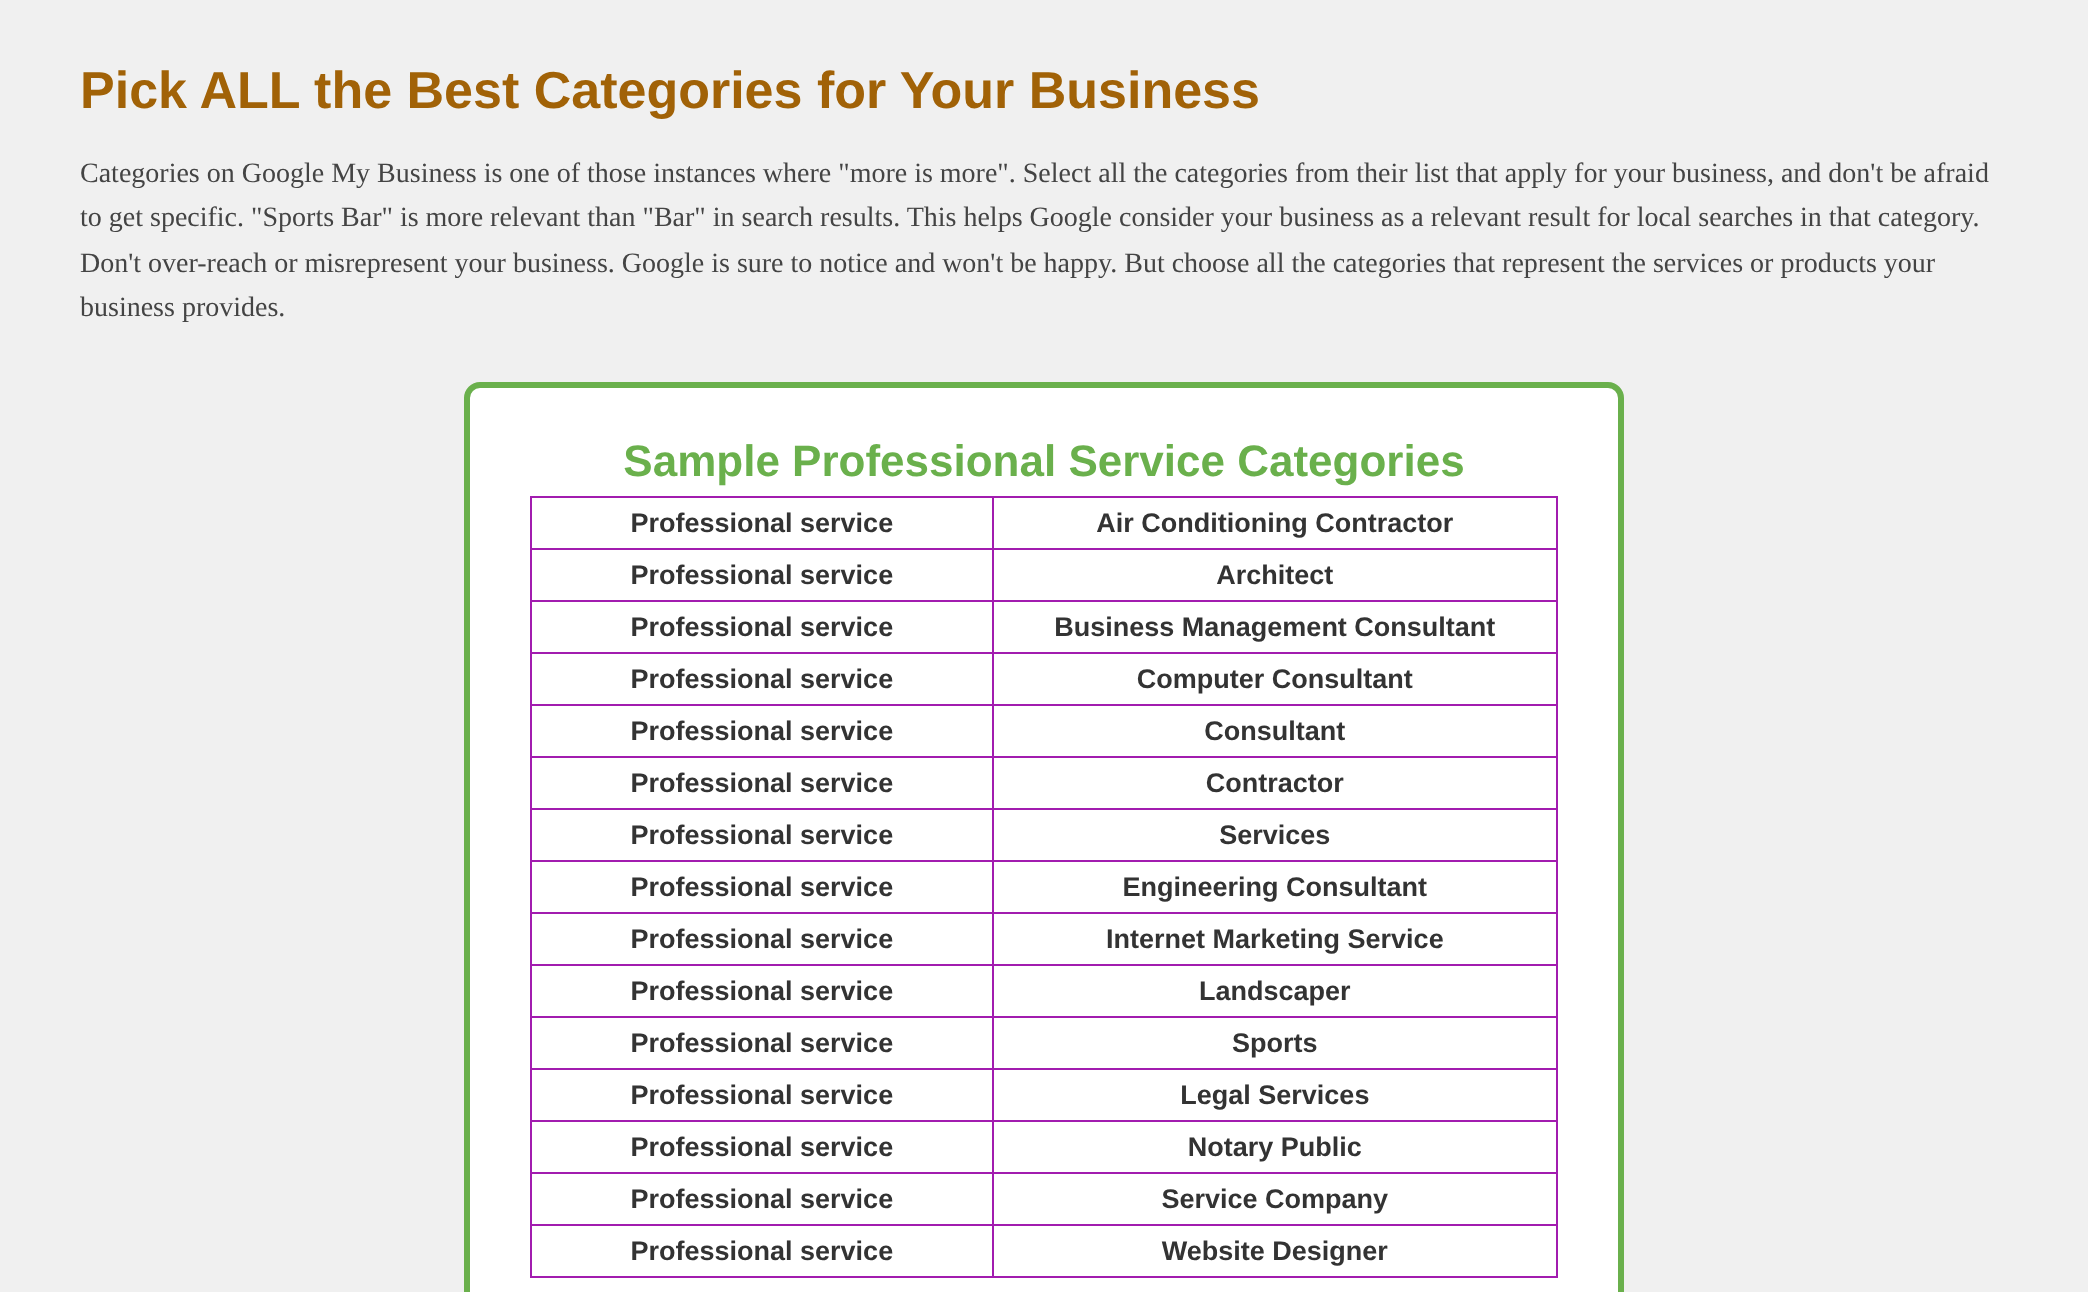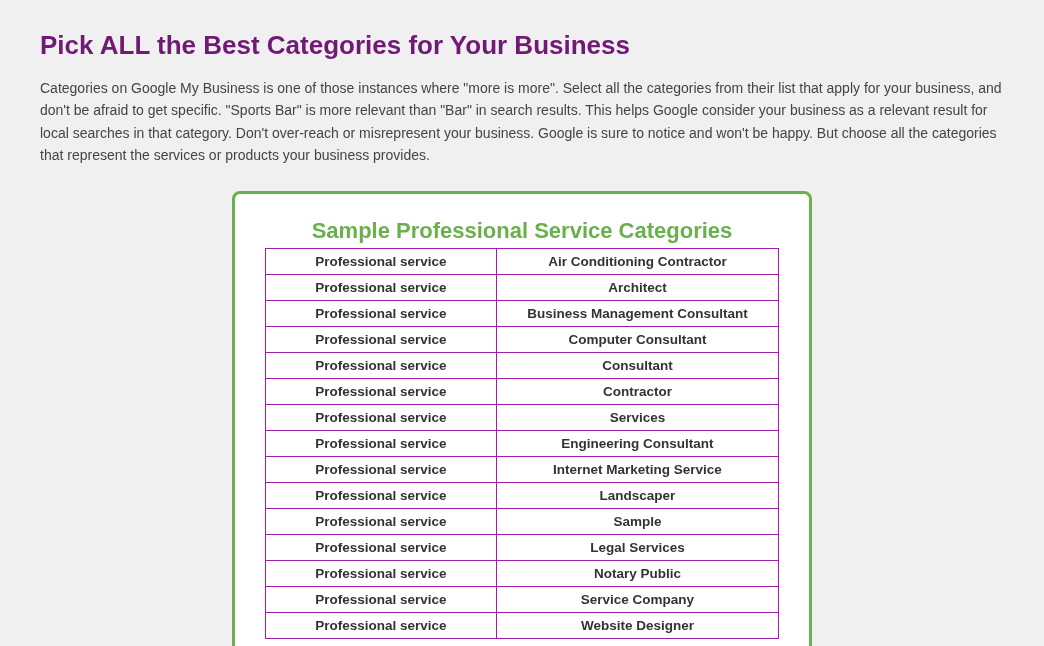--- a/index.html
+++ b/index.html
@@ -13,31 +13,31 @@
       font-family: Georgia, 'Times New Roman', serif;
       color: #333;
       padding: 30px 40px;
       width: 1044px;
       min-height: 646px;
     }
 
     .page-title {
       font-size: 26px;
       font-weight: bold;
-      color: #701a75;
+      color: #a16207;
       margin-bottom: 16px;
       font-family: Arial, sans-serif;
     }
 
     .description {
       font-size: 14px;
       line-height: 1.6;
       color: #444;
       margin-bottom: 24px;
-      font-family: Liberation Sans, sans-serif;
+      font-family: Liberation Serif, serif;
     }
 
     .card-container {
       display: flex;
       justify-content: center;
     }
 
     .card {
       background: #fff;
       border: 3px solid #6ab04c;
@@ -127,21 +127,21 @@
           <tr>
             <td>Professional service</td>
             <td>Internet Marketing Service</td>
           </tr>
           <tr>
             <td>Professional service</td>
             <td>Landscaper</td>
           </tr>
           <tr>
             <td>Professional service</td>
-            <td>Sample</td>
+            <td>Sports</td>
           </tr>
           <tr>
             <td>Professional service</td>
             <td>Legal Services</td>
           </tr>
           <tr>
             <td>Professional service</td>
             <td>Notary Public</td>
           </tr>
           <tr>

